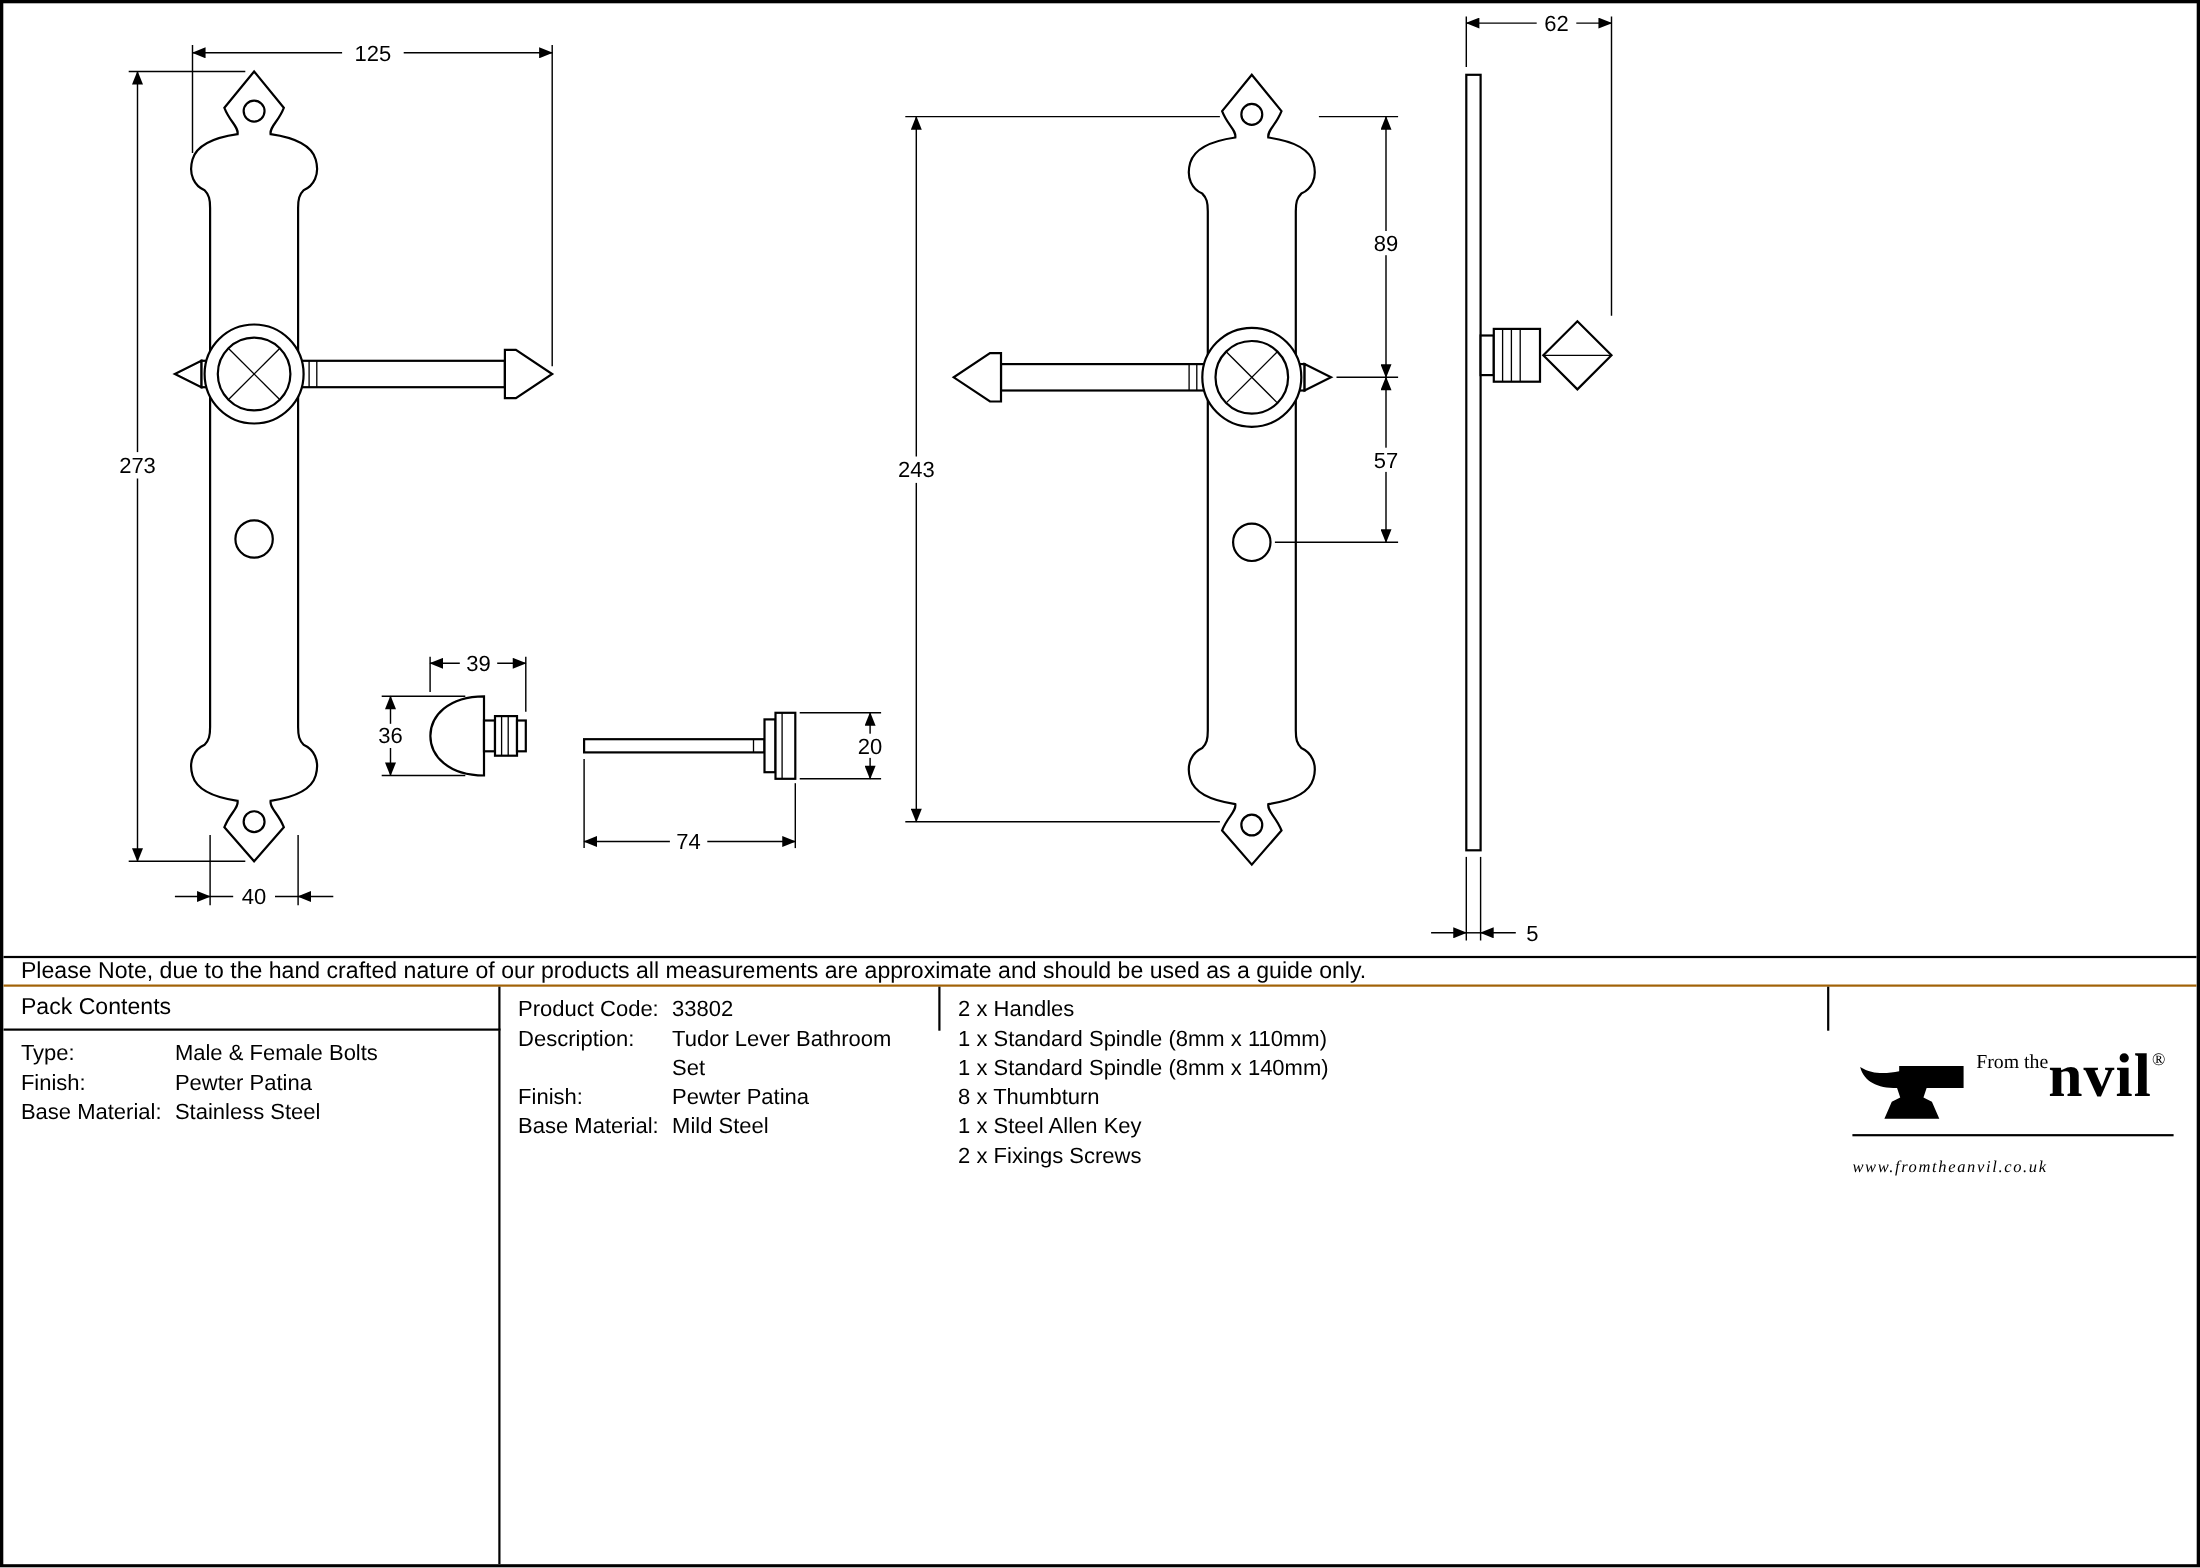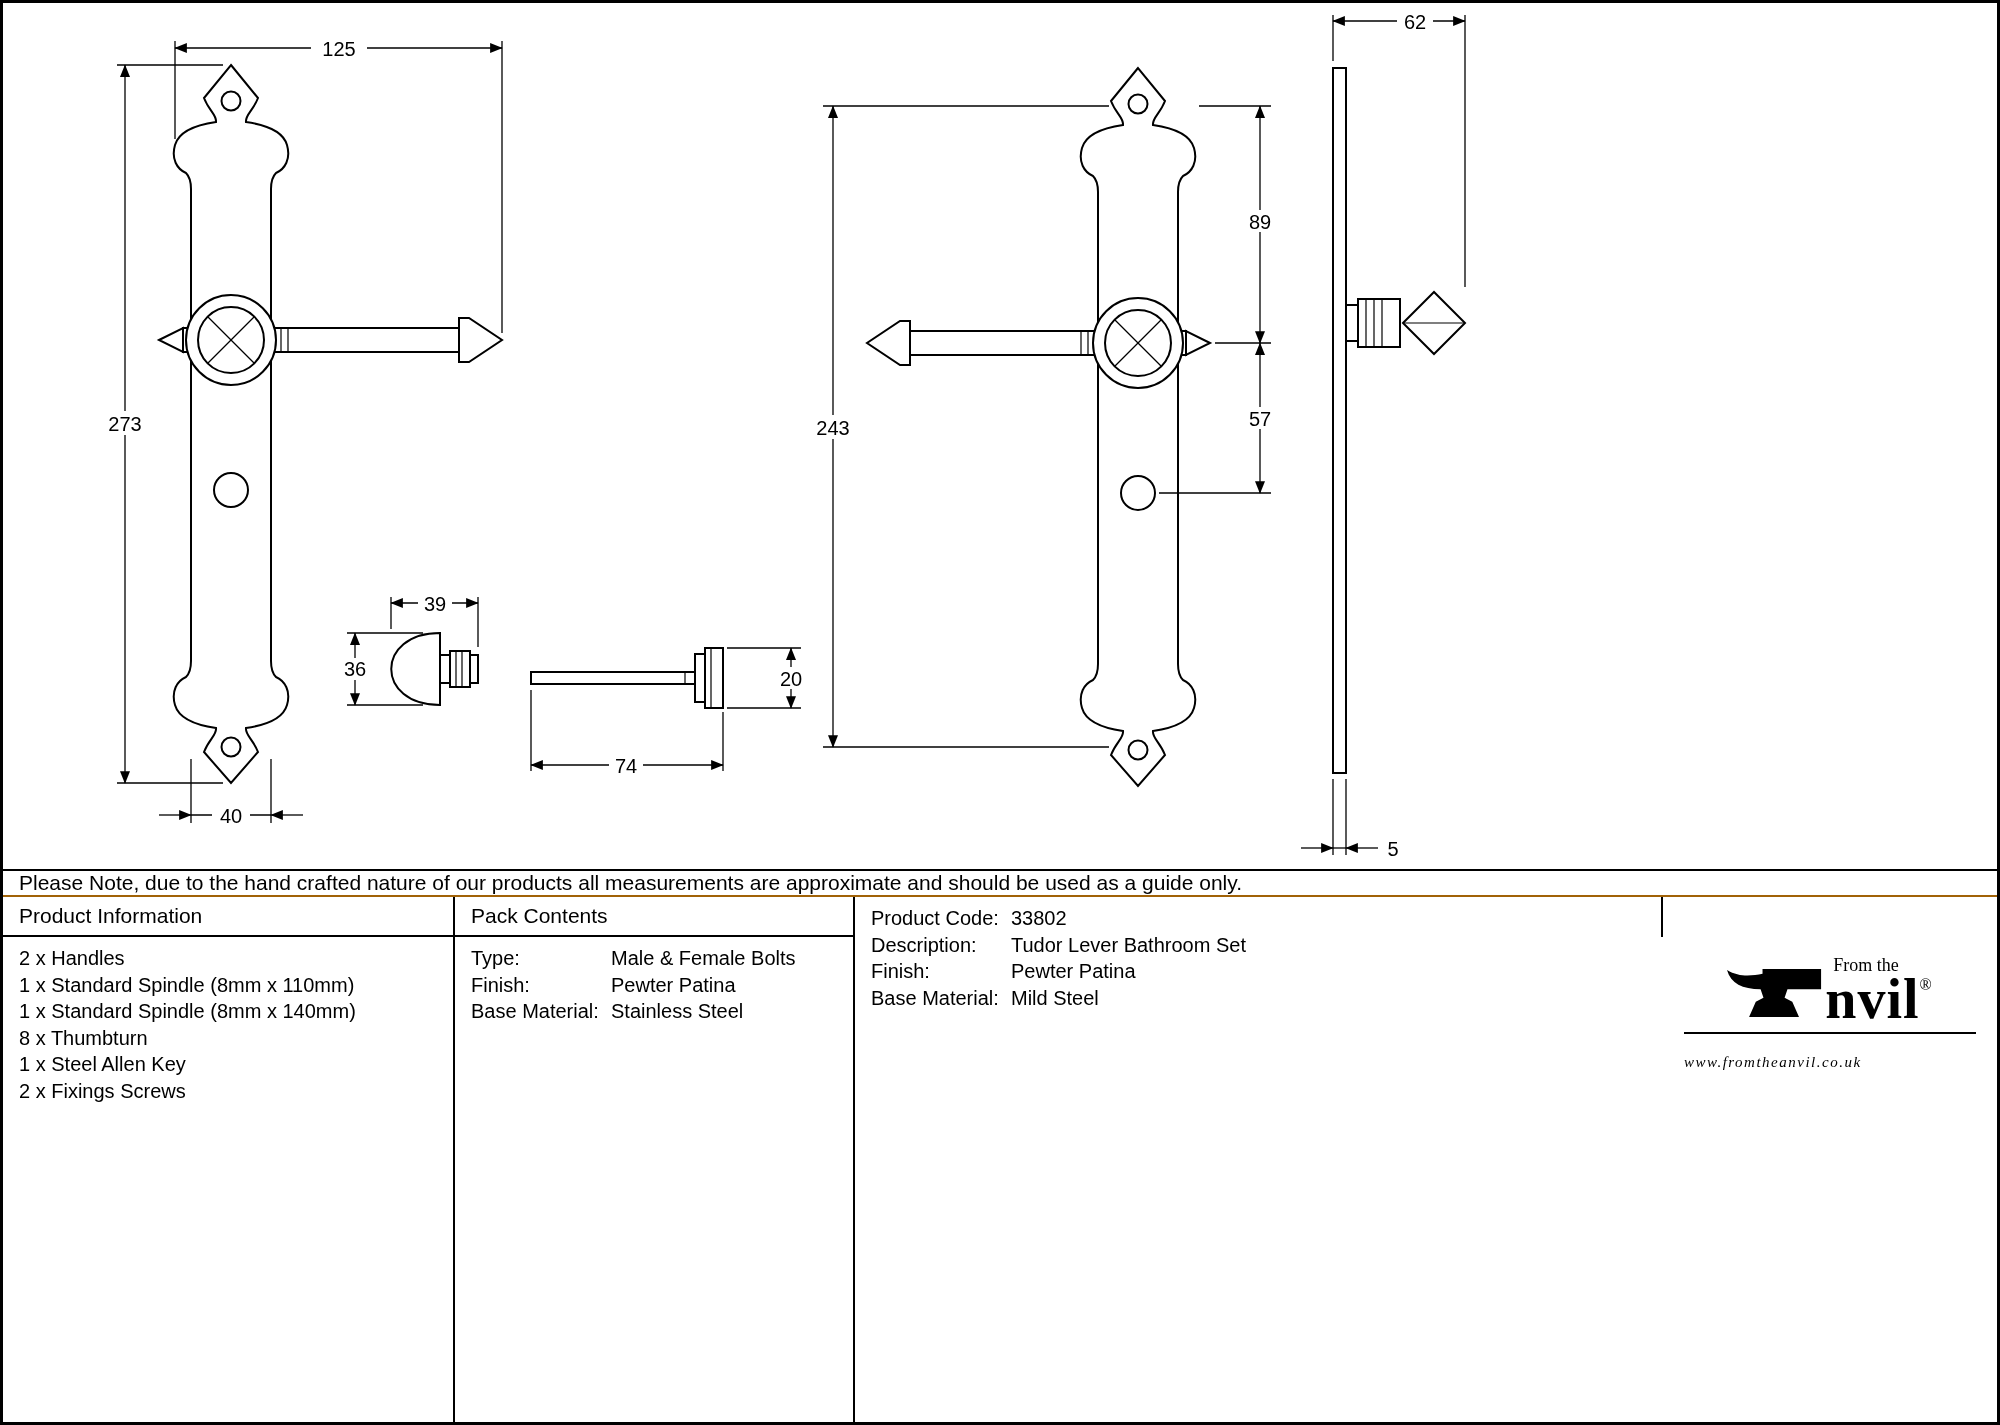--- a/index.html
+++ b/index.html
@@ -44,21 +44,21 @@
   .list-item { line-height:26.5px; font-size:20px; }
 
   
   .logo-cell {
     grid-column:4; grid-row:1 / 3;
     display:flex; flex-direction:column; align-items:center;
     padding-top:58px;
   }
   .logo-block { display:flex; align-items:flex-start; }
   .logo-icon { margin-top:10px; }
-  .logo-textcol { display:flex; flex-direction:column; margin-left:2px; }
+  .logo-textcol { display:flex; margin-left:2px; }
   .from-the { font-family:"Liberation Serif", serif; font-size:18px; padding-left:8px; }
   .anvil-name {
     font-family:"Liberation Serif", serif; font-weight:bold;
     font-size:56px; line-height:0.85; letter-spacing:1px;
   }
   .reg-mark { font-size:16px; vertical-align:28px; font-weight:normal; }
   .website {
     margin-top:8px; border-top:2px solid #000; padding-top:20px;
     font-family:"Liberation Serif", serif; font-style:italic;
     font-size:15px; letter-spacing:1.5px; width:292px; 
@@ -214,21 +214,20 @@
         </g>
       </g>
     </svg>
   </div>
 
   <div class="note-row">
     <span>Please Note, due to the hand crafted nature of our products all measurements are approximate and should be used as a guide only.</span>
   </div>
 
   <div class="info-table">
-    <div class="hcell">Product Information</div>
     <div class="hcell">Pack Contents</div>
 
     <div class="logo-cell">
       <div class="logo-block">
         <svg class="logo-icon" width="96" height="58" viewBox="0 0 100 56">
           <path d="M 98,2 L 98,23 L 63,23 L 60,32 L 68,36 L 75,52 L 23,52 L 30,36 L 38,32 L 35,23 C 16,23 4,17 0,3 C 13,11 26,9 37,7 L 37,2 Z" fill="#000"></path>
         </svg>
         <div class="logo-textcol">
           <span class="from-the">From the</span>
           <span class="anvil-name"><span>nvil</span><span class="reg-mark">®</span></span>

